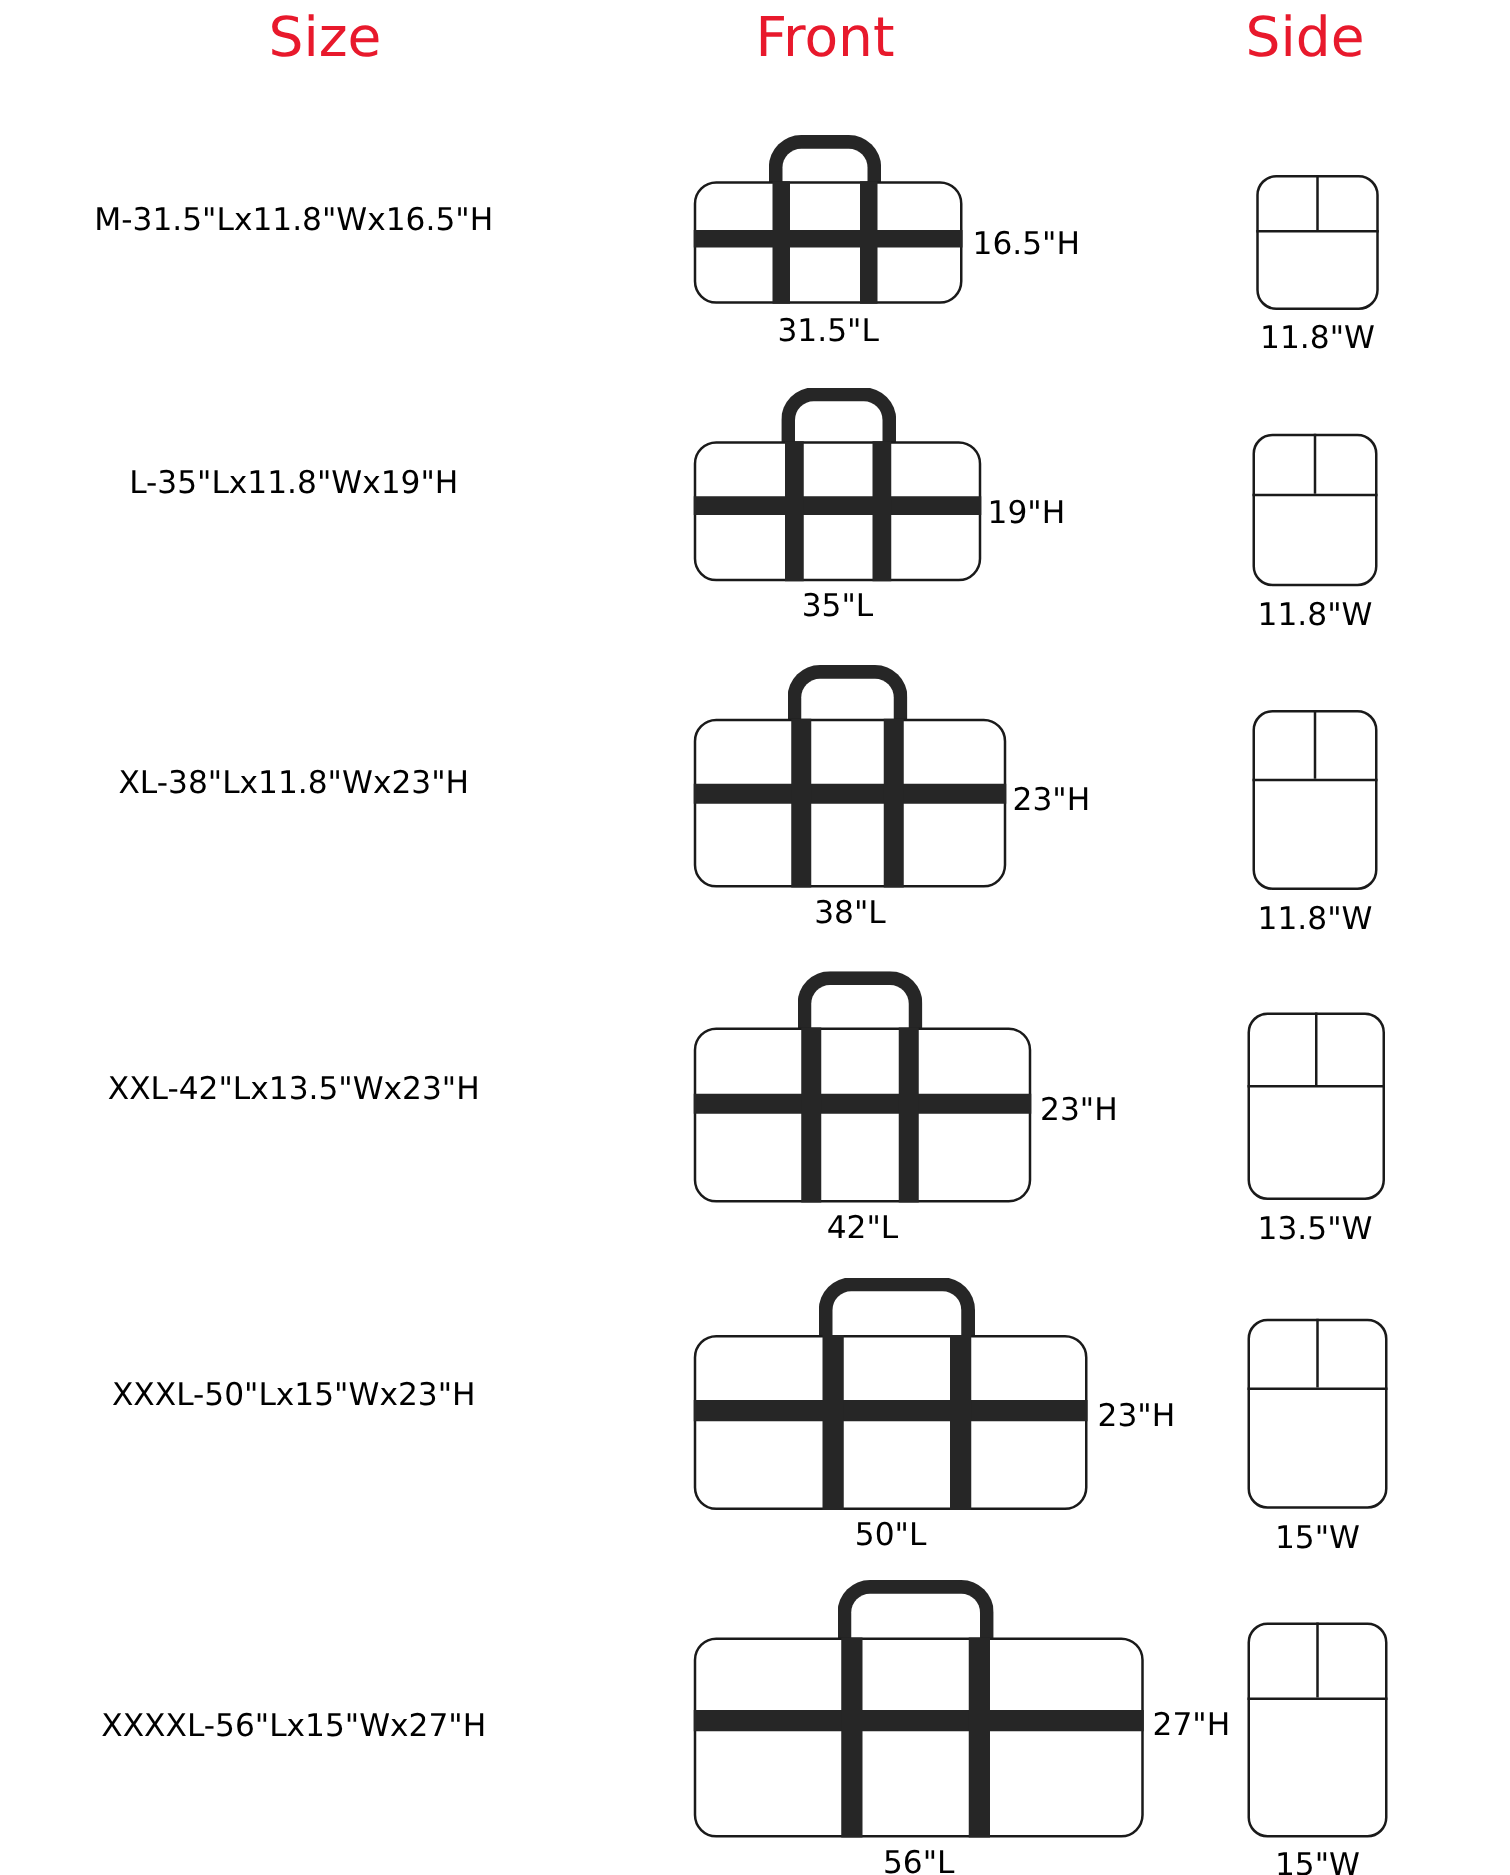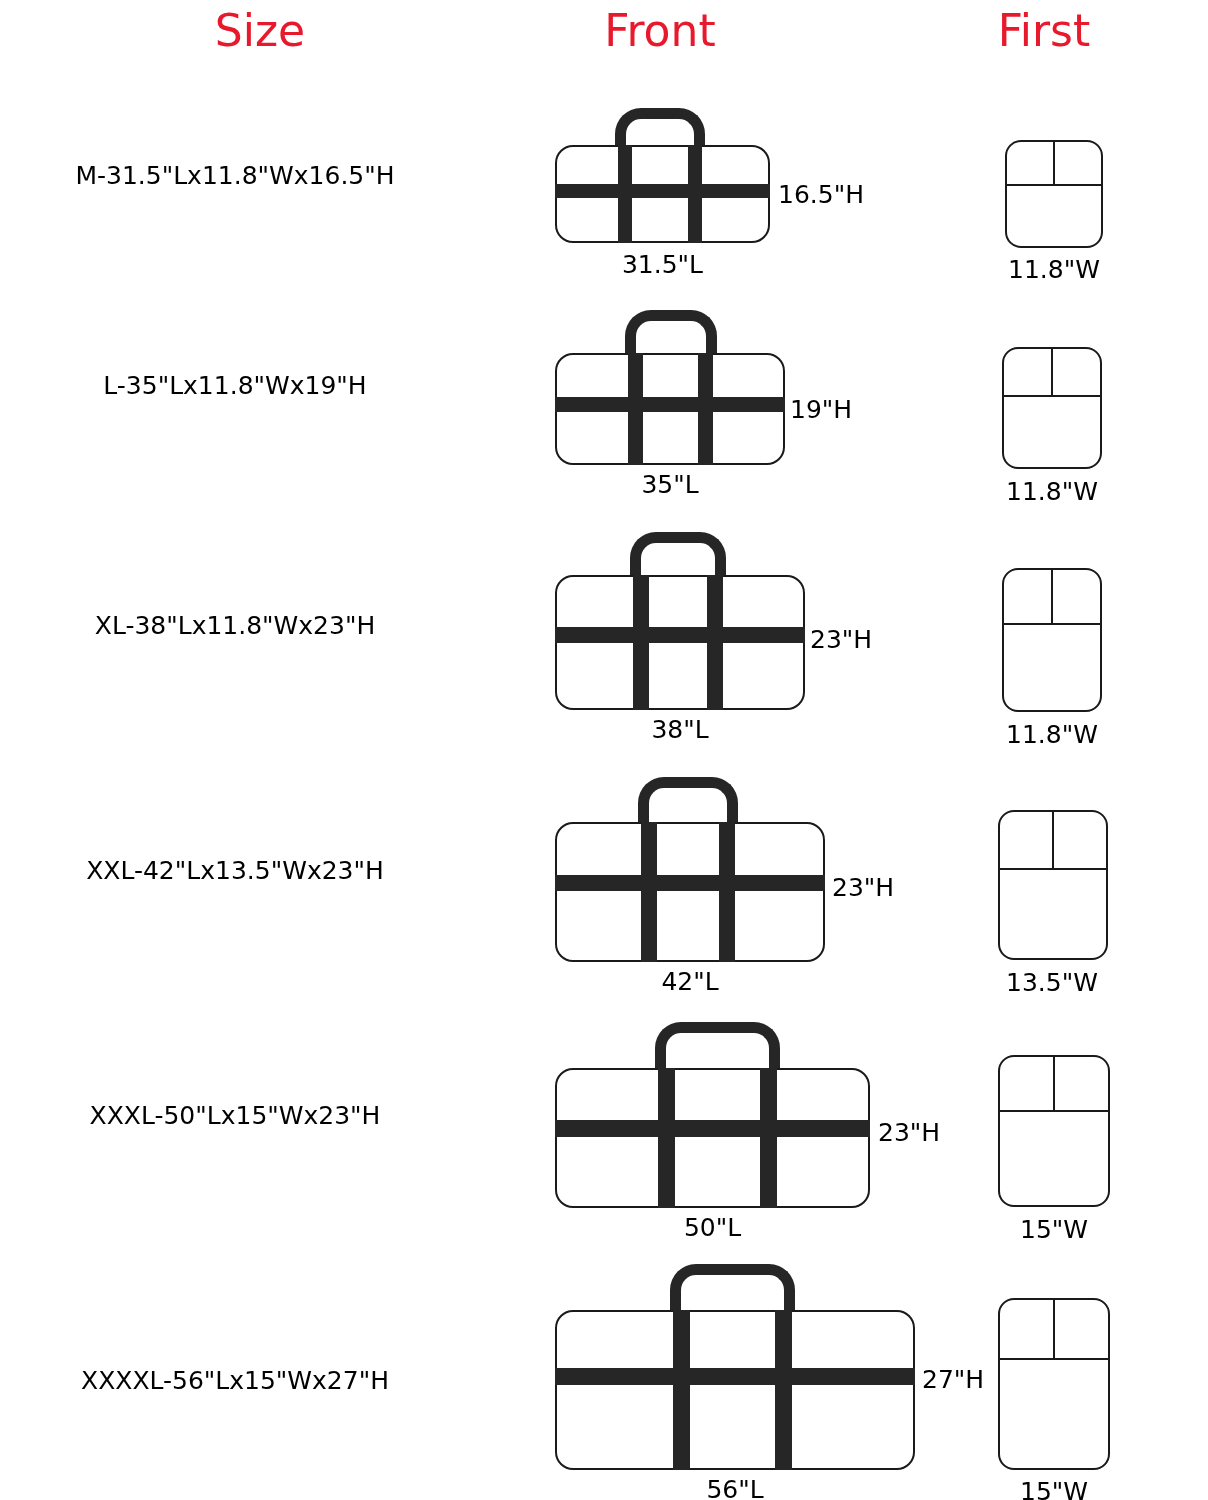--- a/index.html
+++ b/index.html
@@ -140,21 +140,21 @@
     white-space: nowrap;
     text-align: center;
   }
 </style>
 </head>
 <body>
 
 <div class="header">
   <div class="header-cell header-size">Size</div>
   <div class="header-cell header-front">Front</div>
-  <div class="header-cell header-side">First</div>
+  <div class="header-cell header-side">Side</div>
 </div>
 
 <div class="row" style="height:215px;">
   <div class="col-size" style="top:90px;">
     <div class="size-label">M-31.5"Lx11.8"Wx16.5"H</div>
   </div>
 
   <div class="col-front">
     <div class="bag-wrap" style="height:215px;">
       <div class="handle" style="left:145px; top:38px;  width:90px;  height:42px;"></div>

